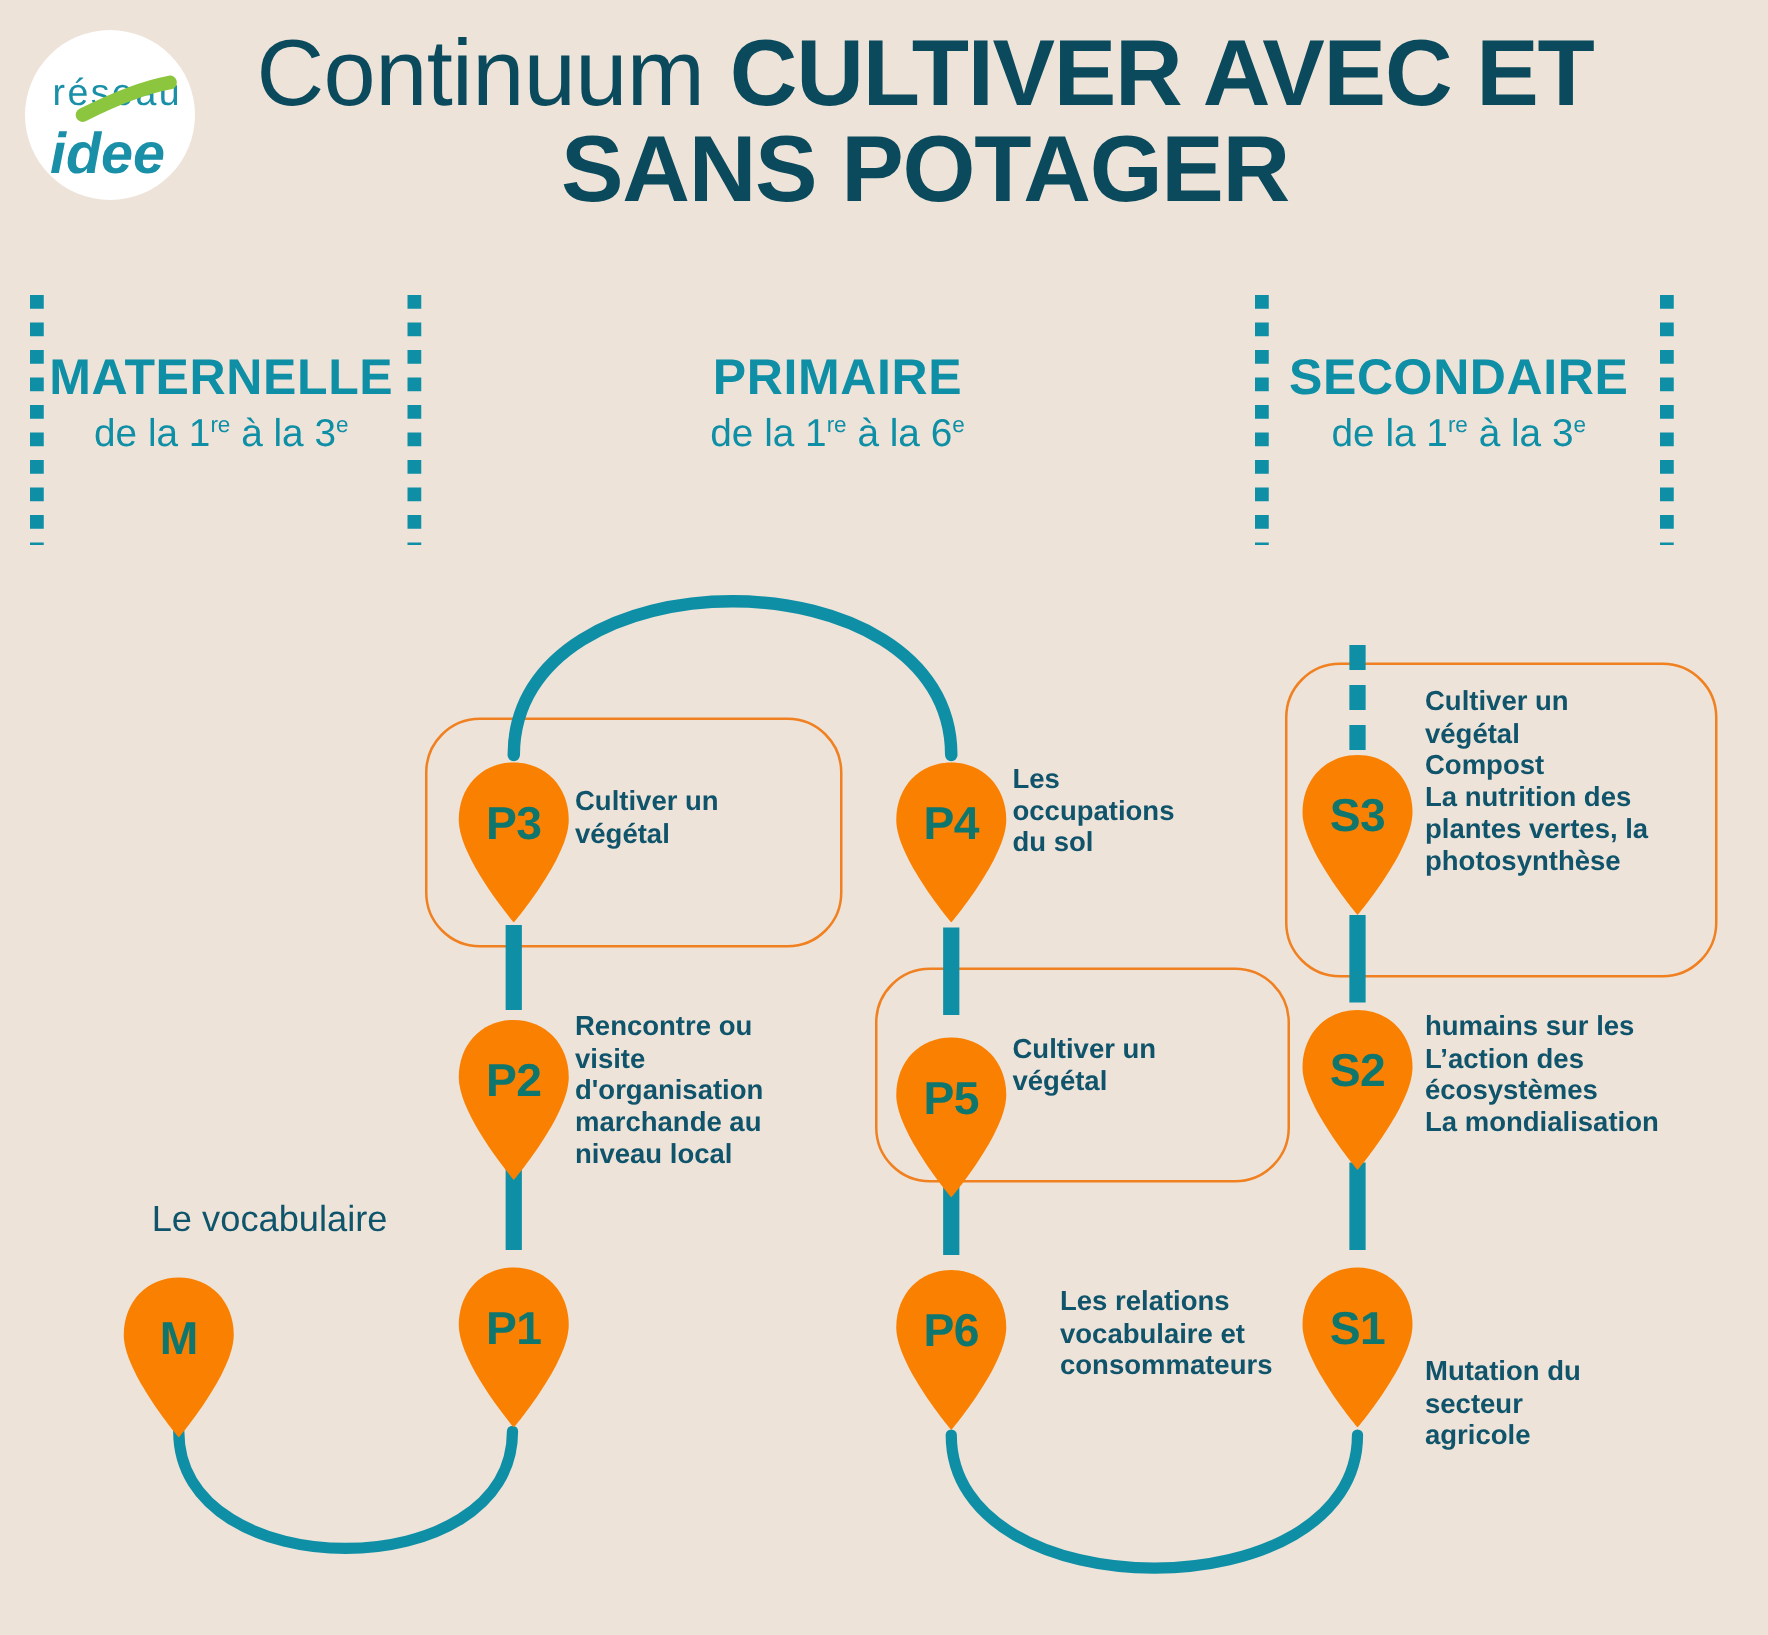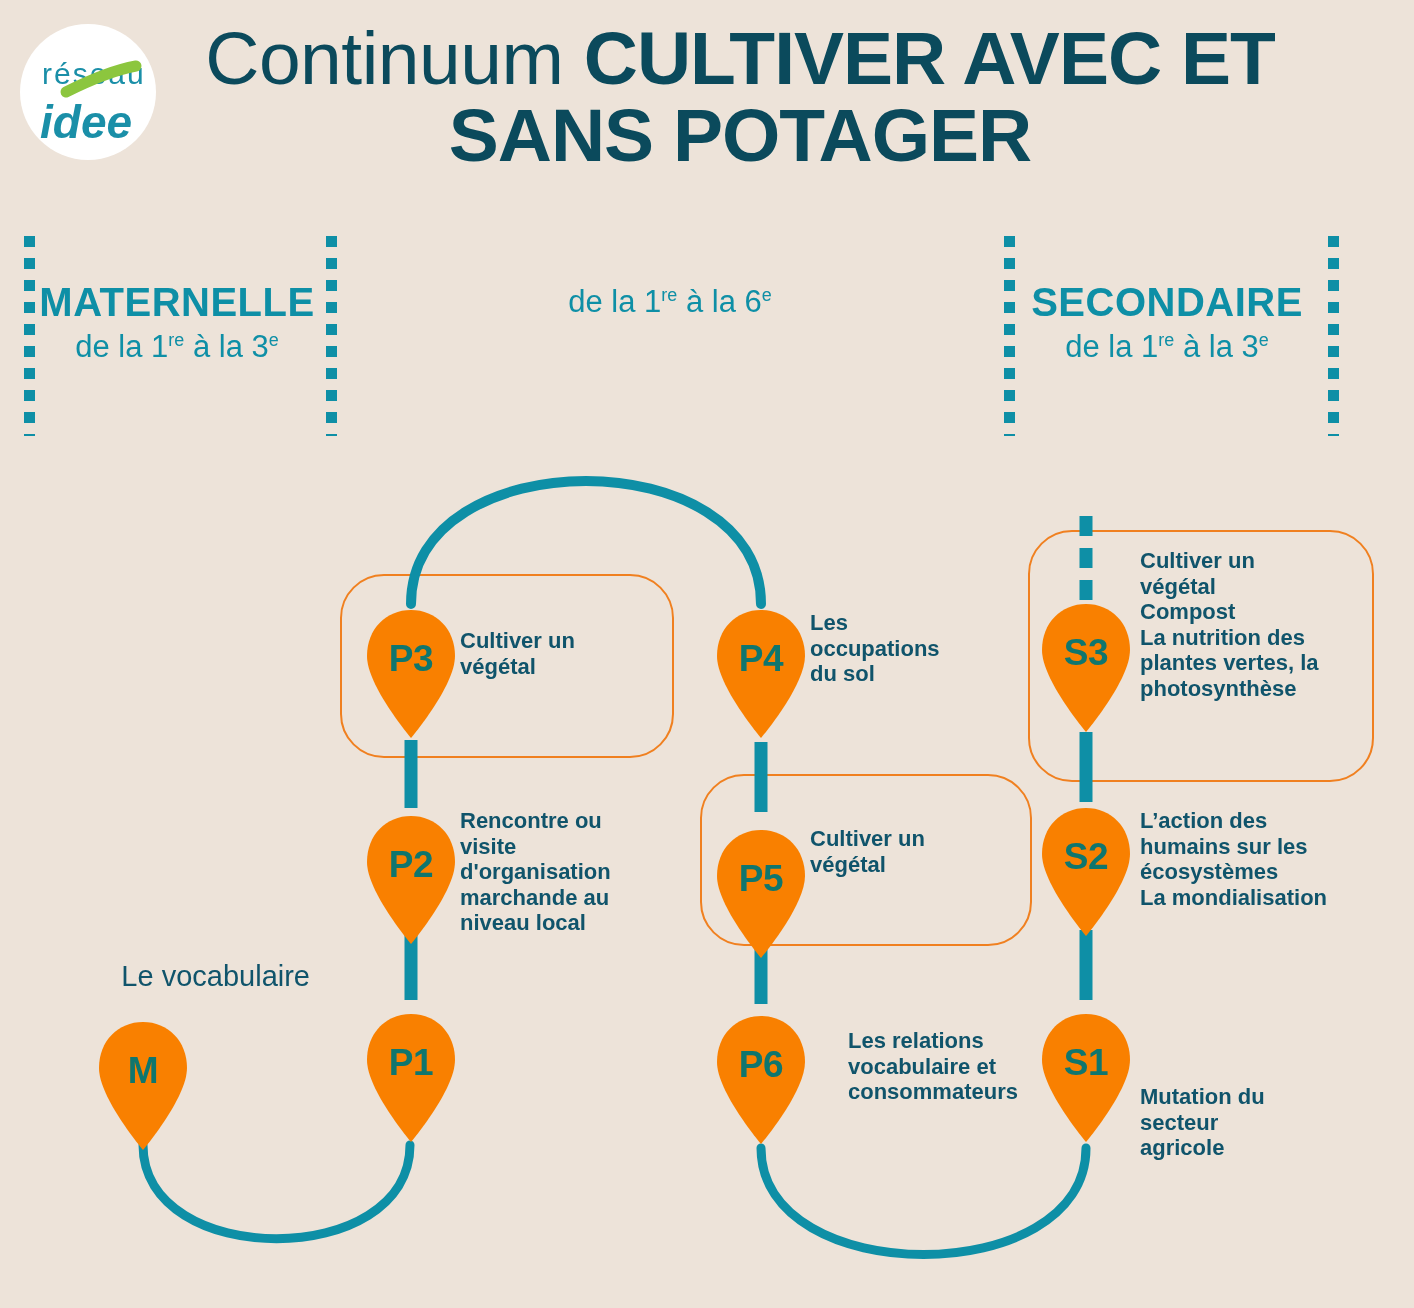--- a/index.html
+++ b/index.html
@@ -163,20 +163,21 @@
   <div class="vdots" style="left:1328px;top:236px; height:200px;"></div>
 
   <div class="stage" style="left:30px; top:280px; width:294px;">
     <div class="stage-name">MATERNELLE</div>
     <div class="stage-sub">
       <span>de la 1</span><sup>re</sup><span> à la 3</span><sup>e</sup>
     </div>
   </div>
 
   <div class="stage" style="left:340px; top:280px; width:660px;">
+    <div class="stage-name">PRIMAIRE</div>
     <div class="stage-sub">
       <span>de la 1</span><sup>re</sup><span> à la 6</span><sup>e</sup>
     </div>
   </div>
 
   <div class="stage" style="left:1008px; top:280px; width:318px;">
     <div class="stage-name">SECONDAIRE</div>
     <div class="stage-sub">
       <span>de la 1</span><sup>re</sup><span> à la 3</span><sup>e</sup>
     </div>
@@ -298,22 +299,22 @@
     <div>agricole</div>
   </div>
 
   <div class="pin" style="left:1040px; top:806px;">
     <svg class="pin-shape" viewBox="0 0 92 130">
       <path d="M46 130 C46 130 2 78 2 48 C2 21 21 2 46 2 C71 2 90 21 90 48 C90 78 46 130 46 130 Z" fill="#f98000"></path>
     </svg>
     <div class="pin-label">S2</div>
   </div>
   <div class="item-text" style="left:1140px; top:808px; width:258px;">
+    <div>humains sur les</div>
     <div>L’action des</div>
-    <div>humains sur les</div>
     <div>écosystèmes</div>
     <div>La mondialisation</div>
   </div>
 
   <div class="pin" style="left:1040px; top:602px;">
     <svg class="pin-shape" viewBox="0 0 92 130">
       <path d="M46 130 C46 130 2 78 2 48 C2 21 21 2 46 2 C71 2 90 21 90 48 C90 78 46 130 46 130 Z" fill="#f98000"></path>
     </svg>
     <div class="pin-label">S3</div>
   </div>

